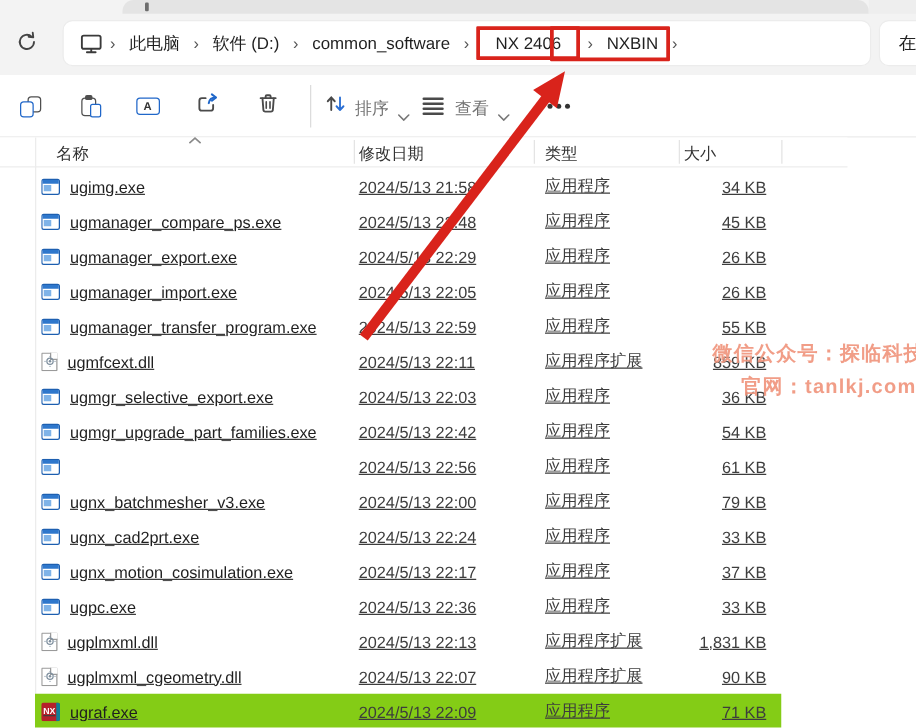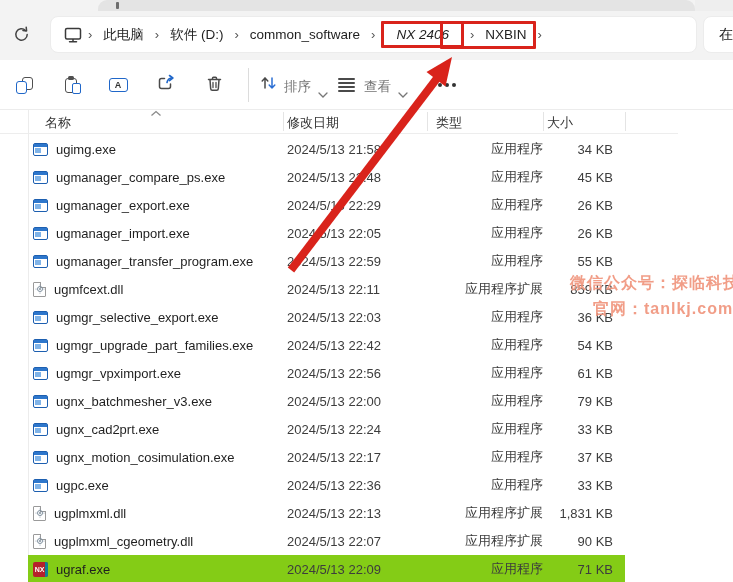--- a/index.html
+++ b/index.html
@@ -11,21 +11,21 @@
   }
   
   .top-area { position:absolute; left:0; top:0; width:733px; height:60px; background:#f3f3f3; }
   .tab-remnant { position:absolute; left:98px; top:0; width:597px; height:11px; background:#e4e4e4; border-radius:9px 9px 0 0; }
   .tab-remnant-right { position:absolute; left:695px; top:0; width:38px; height:11px; background:#eeeeee; }
   .tab-mark { position:absolute; left:116px; top:2px; width:3px; height:7px; background:#6d6d6d; border-radius:1px; }
   .refresh-btn { position:absolute; left:8px; top:23px; width:26px; height:26px; display:flex; align-items:center; justify-content:center; border-radius:4px; }
   .address-bar { position:absolute; left:50px; top:16px; width:647px; height:37px; background:#fff; border:1px solid #ececec; border-radius:8px; display:flex; align-items:center; padding-left:12px; overflow:hidden; }
   .search-box { position:absolute; left:703px; top:16px; width:60px; height:37px; background:#fff; border:1px solid #ececec; border-radius:8px; display:flex; align-items:center; padding-left:15px; font-size:14px; color:#222; }
   .crumb { padding:0 8px; font-size:13.5px; color:#1f1f1f; white-space:nowrap; cursor:default; }
-  .crumb.boxed { border:3px solid #d9231b; border-radius:1px; padding:3px 12px; margin:16px 3px;font-style:italic; }
+  .crumb.boxed { border:3px solid #d9231b; border-radius:1px; padding:3px 12px; margin:16px 3px; }
   .crumb-chev { padding:0 3px; font-size:13px; color:#555; }
   .pc-icon { display:inline-flex; margin-right:2px; }
   
   .toolbar { position:absolute; left:0; top:60px; width:733px; height:50px; background:#fff; border-bottom:1px solid #ececec; }
   .tb-btn { position:absolute; top:13px; width:24px; height:24px; display:flex; align-items:center; justify-content:center; }
   .tb-divider { position:absolute; left:248px; top:8px; width:1px; height:34px; background:#dcdcdc; }
   .tb-label { position:absolute; top:18px; font-size:13.5px; color:#737373; white-space:nowrap; }
   .tb-chev { position:absolute; top:24px; }
   
   .ic-copy { position:relative; width:17px; height:17px; }
@@ -41,25 +41,25 @@
   .ic-view i { position:absolute; left:0; width:17px; height:2px; background:#4a4a4a; border-radius:1px; display:block; }
   .ic-more { width:4px; height:4px; border-radius:50%; background:#333; box-shadow:7px 0 0 #333, 14px 0 0 #333; }
   
   .list-header { position:absolute; left:0; top:110px; width:678px; height:24px; background:#fff; border-bottom:1px solid #ededed; }
   .hdr-label { position:absolute; top:4px; font-size:13px; color:#333; white-space:nowrap; }
   .hdr-divider { position:absolute; top:2px; width:1px; height:19px; background:#e4e4e4; }
   .sort-caret { position:absolute; left:150px; top:-7px; }
   .pane-left-line { position:absolute; left:28px; top:110px; width:1px; height:472px; background:#ececec; }
   
   .file-list { position:absolute; left:28px; top:135px; width:597px; }
-  .row { display:flex; align-items:center; height:28px; padding-left:5px; font-size:13px; color:#3d3d3d; cursor:default; }
+  .row { display:flex; align-items:center; height:28px; padding-left:5px; font-size:13px; color:#3d3d3d; cursor:default;text-decoration:underline; }
   .row.selected { background:#84cc16; }
   .cell-name { display:flex; align-items:center; gap:8px; width:250px; color:#1f1f1f; overflow:hidden; white-space:nowrap; }
   .cell-date { width:144px; padding-left:4px; white-space:nowrap; }
-  .cell-type { width:116px; padding-left:9px; white-space:nowrap;text-align:right; }
+  .cell-type { width:116px; padding-left:9px; white-space:nowrap; }
   .cell-size { width:78px; text-align:right; padding-right:8px; white-space:nowrap; }
   
   .icon-exe { position:relative; flex:0 0 auto; width:15px; height:13px; border:1.5px solid #1d5fb0; border-radius:2px; background:#fff; }
   .icon-exe::before { content:""; position:absolute; left:0; top:0; right:0; height:3px; background:#2e77cc; }
   .icon-exe::after { content:""; position:absolute; left:1px; top:4px; width:6px; height:5px; background:#7fb3e8; }
   .icon-dll { position:relative; flex:0 0 auto; width:13px; height:15px; border:1.2px solid #9a9a9a; border-radius:1px; background:#fff; display:flex; align-items:center; justify-content:center; }
   .icon-dll::before { content:""; position:absolute; right:-1px; top:-1px; width:5px; height:5px; background:#fff; border-left:1.2px solid #9a9a9a; border-bottom:1.2px solid #9a9a9a; }
   .icon-dll .gear { width:6px; height:6px; border:1.2px solid #7e8f9e; border-radius:50%; position:relative; }
   .icon-dll .gear::after { content:""; position:absolute; left:1px; top:1px; width:2px; height:2px; background:#7e8f9e; border-radius:50%; box-shadow:0 -4px 0 -0.5px #7e8f9e, 0 4px 0 -0.5px #7e8f9e, -4px 0 0 -0.5px #7e8f9e, 4px 0 0 -0.5px #7e8f9e; }
   .icon-nx { position:relative; flex:0 0 auto; width:15px; height:15px; background:#b5212b; border-radius:2px; color:#fff; font-size:7px; font-weight:bold; display:flex; align-items:center; justify-content:center; }
@@ -281,21 +281,20 @@
         <span class="icon-exe"></span>
         <span>ugmgr_upgrade_part_families.exe</span>
       </div>
       <div class="cell-date">2024/5/13 22:42</div>
       <div class="cell-type">应用程序</div>
       <div class="cell-size">54 KB</div>
     </div>
     <div class="row">
       <div class="cell-name">
         <span class="icon-exe"></span>
-        <span>ugmgr_vpximport.exe</span>
       </div>
       <div class="cell-date">2024/5/13 22:56</div>
       <div class="cell-type">应用程序</div>
       <div class="cell-size">61 KB</div>
     </div>
     <div class="row">
       <div class="cell-name">
         <span class="icon-exe"></span>
         <span>ugnx_batchmesher_v3.exe</span>
       </div>

